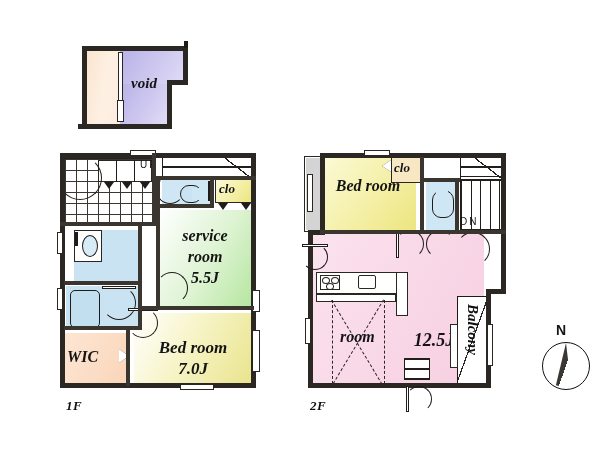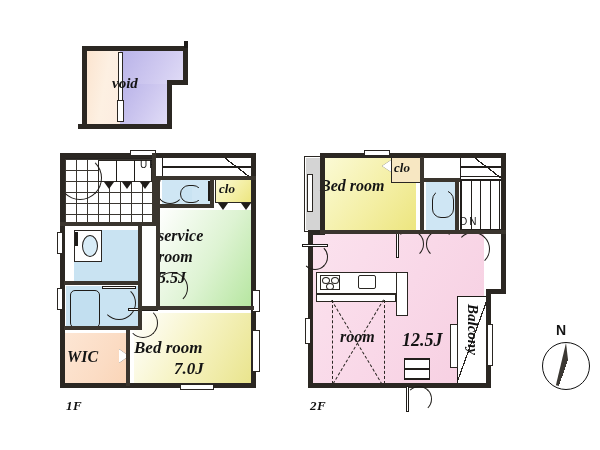--- a/index.html
+++ b/index.html
@@ -7,21 +7,21 @@
        font-family:"Liberation Serif",serif;}
   .stage{position:absolute;left:0;top:0;width:600px;height:450px;}
 
   
   .abs{position:absolute;}
   .wall{position:absolute;background:#2b2722;}
   .wallx{position:absolute;background:#3a352e;}
   .thin{position:absolute;background:#1e1b18;}
   .room{position:absolute;}
   .lbl{position:absolute;font-style:italic;font-weight:bold;color:#141414;
-       white-space:nowrap;line-height:1.05;text-align:left;}
+       white-space:nowrap;line-height:1.05;text-align:center;}
   .lblsm{position:absolute;font-style:italic;font-weight:bold;color:#141414;
        white-space:nowrap;}
   .plain{position:absolute;color:#141414;white-space:nowrap;
          font-family:"Liberation Sans",sans-serif;}
   .floortag{position:absolute;font-style:italic;font-weight:bold;
             font-size:13px;color:#111;letter-spacing:.5px;}
 
   
   .f-void-l{background:linear-gradient(100deg,#fbe3cd 0%,#fdf0e2 55%,#fcece0 100%);}
   .f-void-r{background:linear-gradient(120deg,#b8b2e8 0%,#cfc9f0 55%,#e2def7 100%);}
@@ -143,21 +143,21 @@
     <div class="doorarc" style="left:50px;top:138px;width:34px;height:34px;border-color:transparent;border-bottom-color:#1f1c19;border-right-color:#1f1c19;"></div>
     <div class="vleaf" style="left:50px;top:138px;width:34px;height:3px;"></div>
 
     <div class="lbl" style="left:106px;top:80px;width:94px;font-size:16px;">service</div>
     <div class="lbl" style="left:106px;top:101px;width:94px;font-size:16px;">room</div>
     <div class="lbl" style="left:106px;top:122px;width:94px;font-size:16px;">5.5J</div>
     <div class="doorarc" style="left:104px;top:124px;width:32px;height:32px;border-color:transparent;border-top-color:#1f1c19;border-right-color:#1f1c19;"></div>
     <div class="vleaf" style="left:104px;top:124px;width:3px;height:32px;"></div>
 
     <div class="lbl" style="left:82px;top:191px;width:118px;font-size:17px;">Bed room</div>
-    <div class="lbl" style="left:82px;top:212px;width:118px;font-size:17px;padding-left:40px;">7.0J</div>
+    <div class="lbl" style="left:82px;top:212px;width:118px;font-size:17px;">7.0J</div>
     <div class="doorarc" style="left:76px;top:160px;width:30px;height:30px;border-color:transparent;border-bottom-color:#1f1c19;border-right-color:#1f1c19;"></div>
     <div class="vleaf" style="left:76px;top:160px;width:30px;height:3px;"></div>
 
     <div class="lblsm" style="left:15px;top:200px;font-size:16px;">WIC</div>
     <div class="tri" style="left:67px;top:201px;border-top:7px solid transparent;border-bottom:7px solid transparent;border-left:10px solid #fff;filter:drop-shadow(0 0 0.6px #1f1c19);"></div>
 
     <div class="wall" style="left:8px;top:5px;width:196px;height:5px;"></div>
     <div class="wall" style="left:8px;top:5px;width:5px;height:235px;"></div>
     <div class="wall" style="left:8px;top:235px;width:196px;height:5px;"></div>
     <div class="wall" style="left:199px;top:5px;width:5px;height:235px;"></div>

